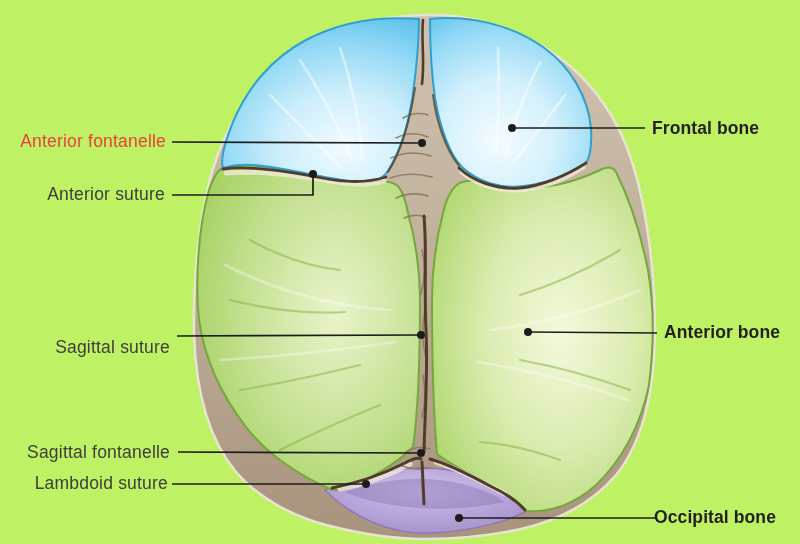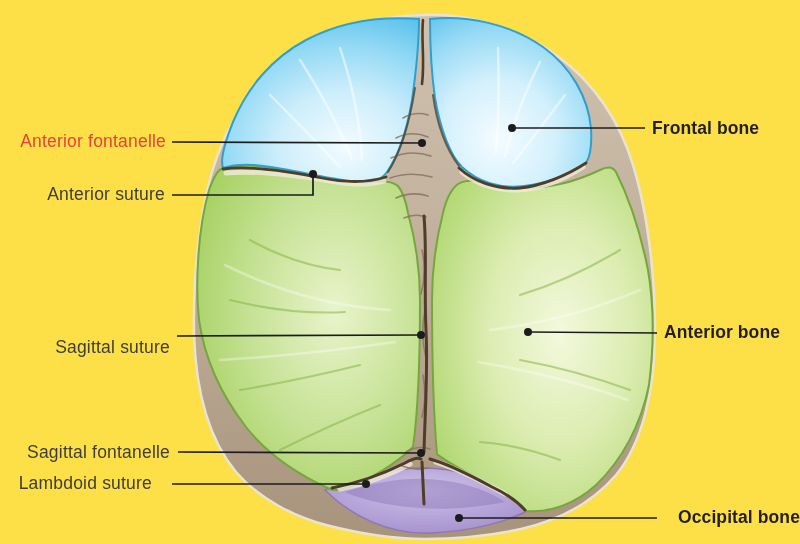--- a/index.html
+++ b/index.html
@@ -1,17 +1,17 @@
 <!DOCTYPE html>
 <html style="--frontal-bone-blue: #6fcdf2; --parietal-bone-green: #a9d468; --occipital-bone-purple: #b3a0d6; --fontanelle-tan: #c3b4a0; --suture-brown: #4f3d2a; --label-red: #e8413b; --label-dark: #3d3d3d; --label-bold-dark: #231f20; --leader-line: #1c1c1c;"><head>
 <meta charset="utf-8">
 <style>
   html,body{margin:0;padding:0;background:#ffffff;}
   .canvas{
-    position:relative;width:800px;height:544px;background:#fde047;overflow:hidden;
+    position:relative;width:800px;height:544px;background:#bef264;overflow:hidden;
     font-family:"Liberation Sans", sans-serif;
   }
   .canvas svg{position:absolute;left:0;top:0;}
   .lbl{
     position:absolute;white-space:nowrap;font-size:17.5px;line-height:21px;
     color:var(--label-dark,#3d3d3d);letter-spacing:0.2px;
   }
   .lbl.red{color:var(--label-red,#e8413b);}
   .lbl.boldlbl{font-weight:bold;color:var(--label-bold-dark,#231f20);letter-spacing:0.1px;}
 </style>
@@ -187,19 +187,19 @@
       <circle cx="512" cy="128" r="4"></circle>
       <circle cx="528" cy="332" r="4"></circle>
       <circle cx="459" cy="518" r="4"></circle>
     </g>
   </svg>
 
   <div class="lbl red" style="top:131px;right:634px;">Anterior fontanelle</div>
   <div class="lbl" style="top:184px;right:635px;">Anterior suture</div>
   <div class="lbl" style="top:325px;right:630px;margin-top:12px;">Sagittal suture</div>
   <div class="lbl" style="top:442px;right:630px;">Sagittal fontanelle</div>
-  <div class="lbl" style="top:473px;right:648px;margin-left:42px;">Lambdoid suture</div>
+  <div class="lbl" style="top:473px;right:632px;margin-left:42px;">Lambdoid suture</div>
 
   <div class="lbl boldlbl" style="top:118px;left:652px;">Frontal bone</div>
   <div class="lbl boldlbl" style="top:322px;left:664px;">Anterior bone</div>
-  <div class="lbl boldlbl" style="top:507px;left:678px;">Occipital bone</div>
+  <div class="lbl boldlbl" style="top:507px;left:654px;">Occipital bone</div>
 
 </div>
 
 </body></html>

